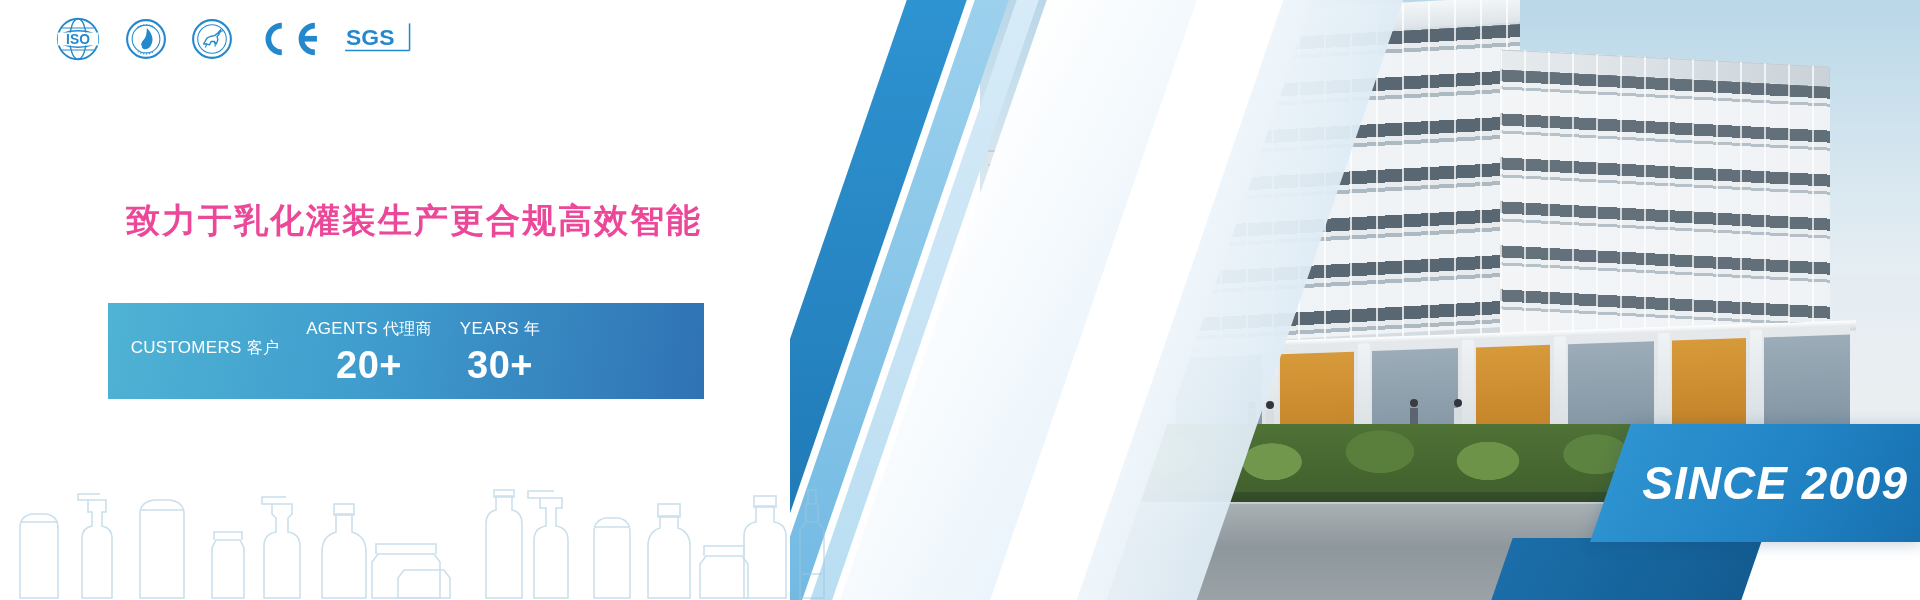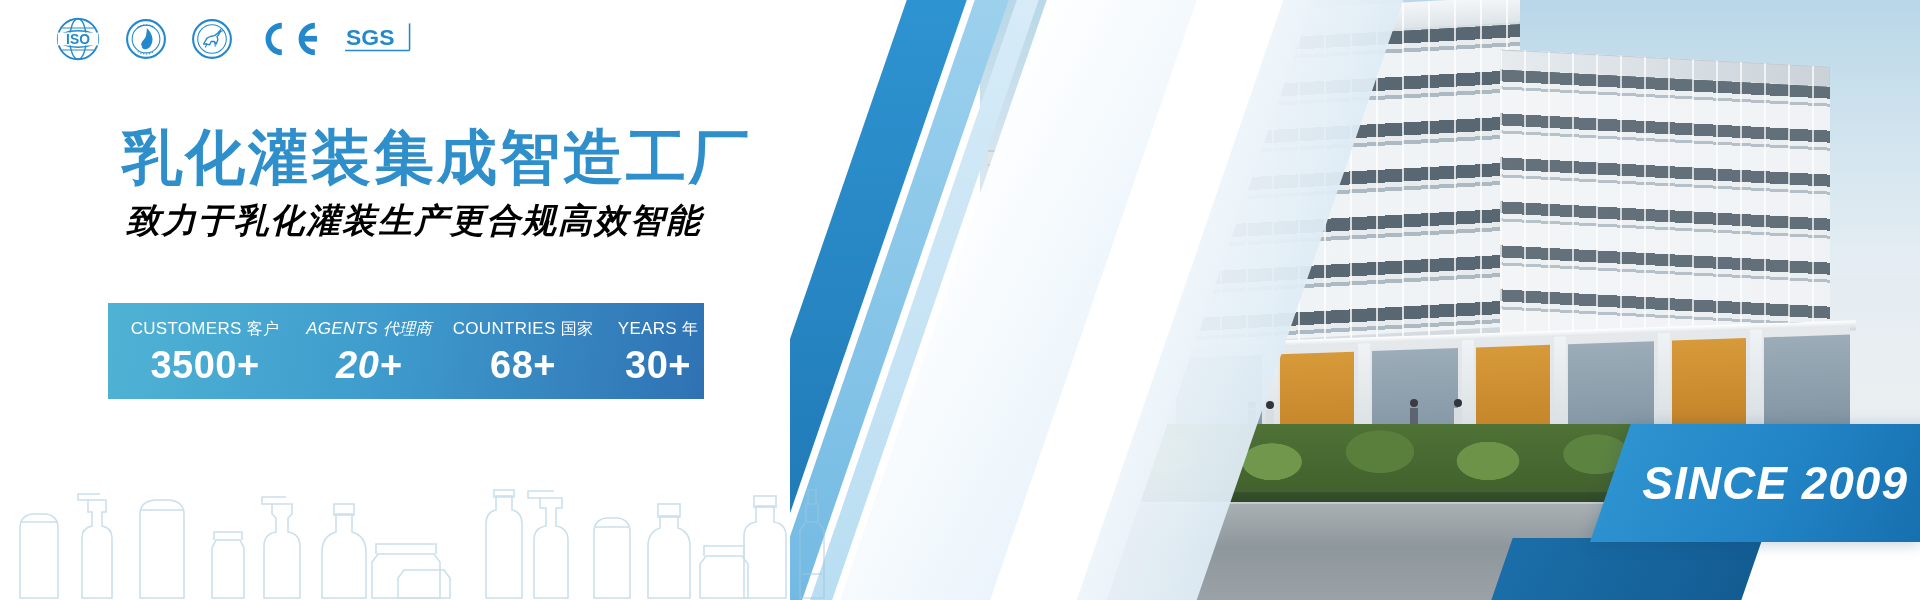--- a/index.html
+++ b/index.html
@@ -207,21 +207,21 @@
   .cert{ display:flex; align-items:center; justify-content:flex-end; }
 
   .headline{
     position:absolute; left:122px; top:118px;
     font-size:60px; font-weight:700; letter-spacing:3px;
     color:#2f8fcb; white-space:nowrap;
   }
   .subhead{
     position:absolute; left:126px; top:198px;
     font-size:34px; font-weight:700; letter-spacing:2px;
-    color:#000000; white-space:nowrap;font-style:italic;
+    color:#ec4899; white-space:nowrap;
   }
 
   
   .stats{
     position:absolute; left:108px; top:303px;
     width:596px; height:96px;
     background:linear-gradient(100deg,#4fb3d4 0%, #3f9ccd 45%, #2f72b4 100%);
     display:flex; align-items:center;
     padding:0 8px;
   }
@@ -231,21 +231,21 @@
   }
   .stat .label{
     font-size:17px; font-weight:400; letter-spacing:.3px;
     white-space:nowrap; margin-bottom:6px;
   }
   .stat .label .cn{ font-size:16px; }
   .stat .value{
     font-size:38px; font-weight:700; letter-spacing:.5px; line-height:1;
   }
   .stat.c1{ flex:0 0 178px; }
-  .stat.c2{ flex:0 0 150px;font-style:italic; }
+  .stat.c2{ flex:0 0 150px; }
   .stat.c3{ flex:0 0 158px; }
   .stat.c4{ flex:0 0 112px; }
 
   
   .silhouettes{
     position:absolute; left:0; bottom:0; width:980px; height:130px;
     opacity:.55;
   }
   .silhouettes svg{ display:block; width:100%; height:100%; }
 </style>
@@ -378,48 +378,39 @@
     <div class="cert">
       <svg width="78" height="42" viewBox="0 0 150 80">
         <text x="6" y="52" font-family="Liberation Sans, sans-serif" font-size="44" font-weight="700" fill="#2489cc">SGS</text>
         <line x1="4" y1="62" x2="128" y2="62" stroke="#2489cc" stroke-width="3"></line>
         <line x1="128" y1="10" x2="128" y2="62" stroke="#2489cc" stroke-width="3"></line>
       </svg>
     </div>
 
   </div>
 
-  <div class="headline">乳化灌装集成智造工厂</div>
   <div class="subhead">致力于乳化灌装生产更合规高效智能</div>
 
   <div class="stats">
 
     <div class="stat c1">
       <div class="label">
         <span>CUSTOMERS</span>
         <span class="cn">客户</span>
       </div>
-      <div class="value">3500+</div>
     </div>
 
     <div class="stat c2">
       <div class="label">
         <span>AGENTS</span>
         <span class="cn">代理商</span>
       </div>
       <div class="value">20+</div>
     </div>
 
-    <div class="stat c3">
-      <div class="label">
-        <span>COUNTRIES</span>
-        <span class="cn">国家</span>
-      </div>
-      <div class="value">68+</div>
-    </div>
 
     <div class="stat c4">
       <div class="label">
         <span>YEARS</span>
         <span class="cn">年</span>
       </div>
       <div class="value">30+</div>
     </div>
 
   </div>

